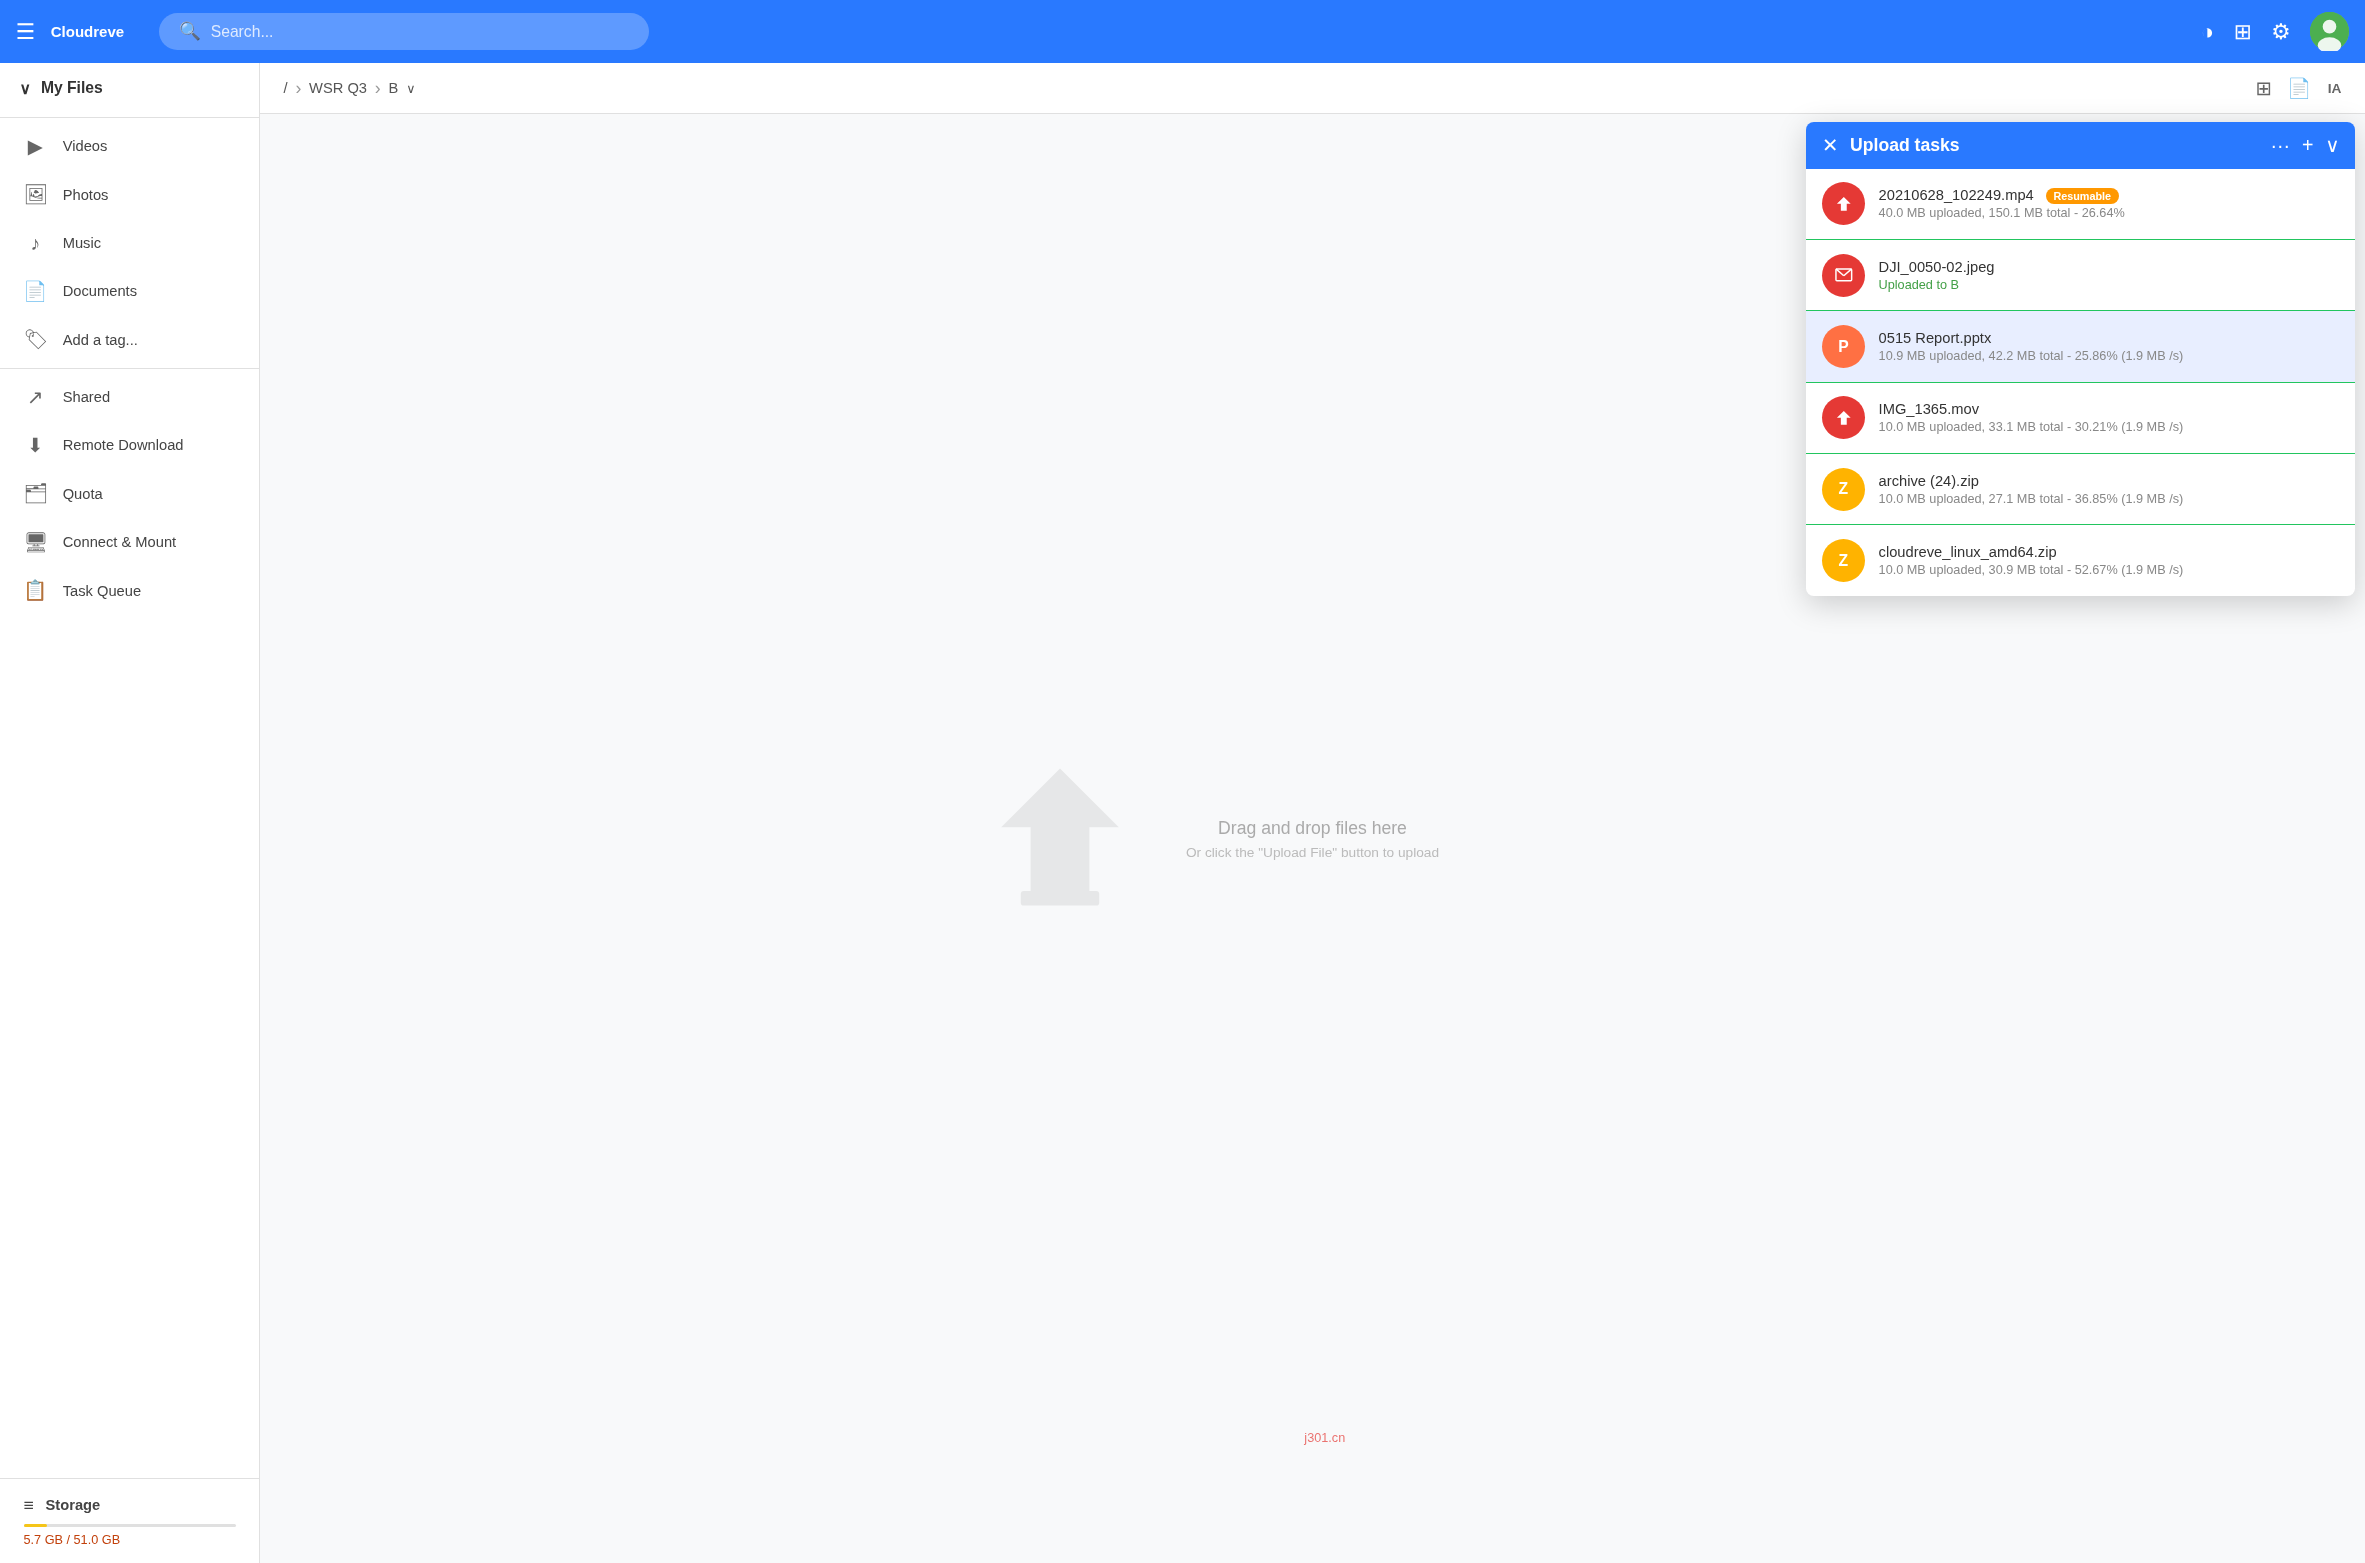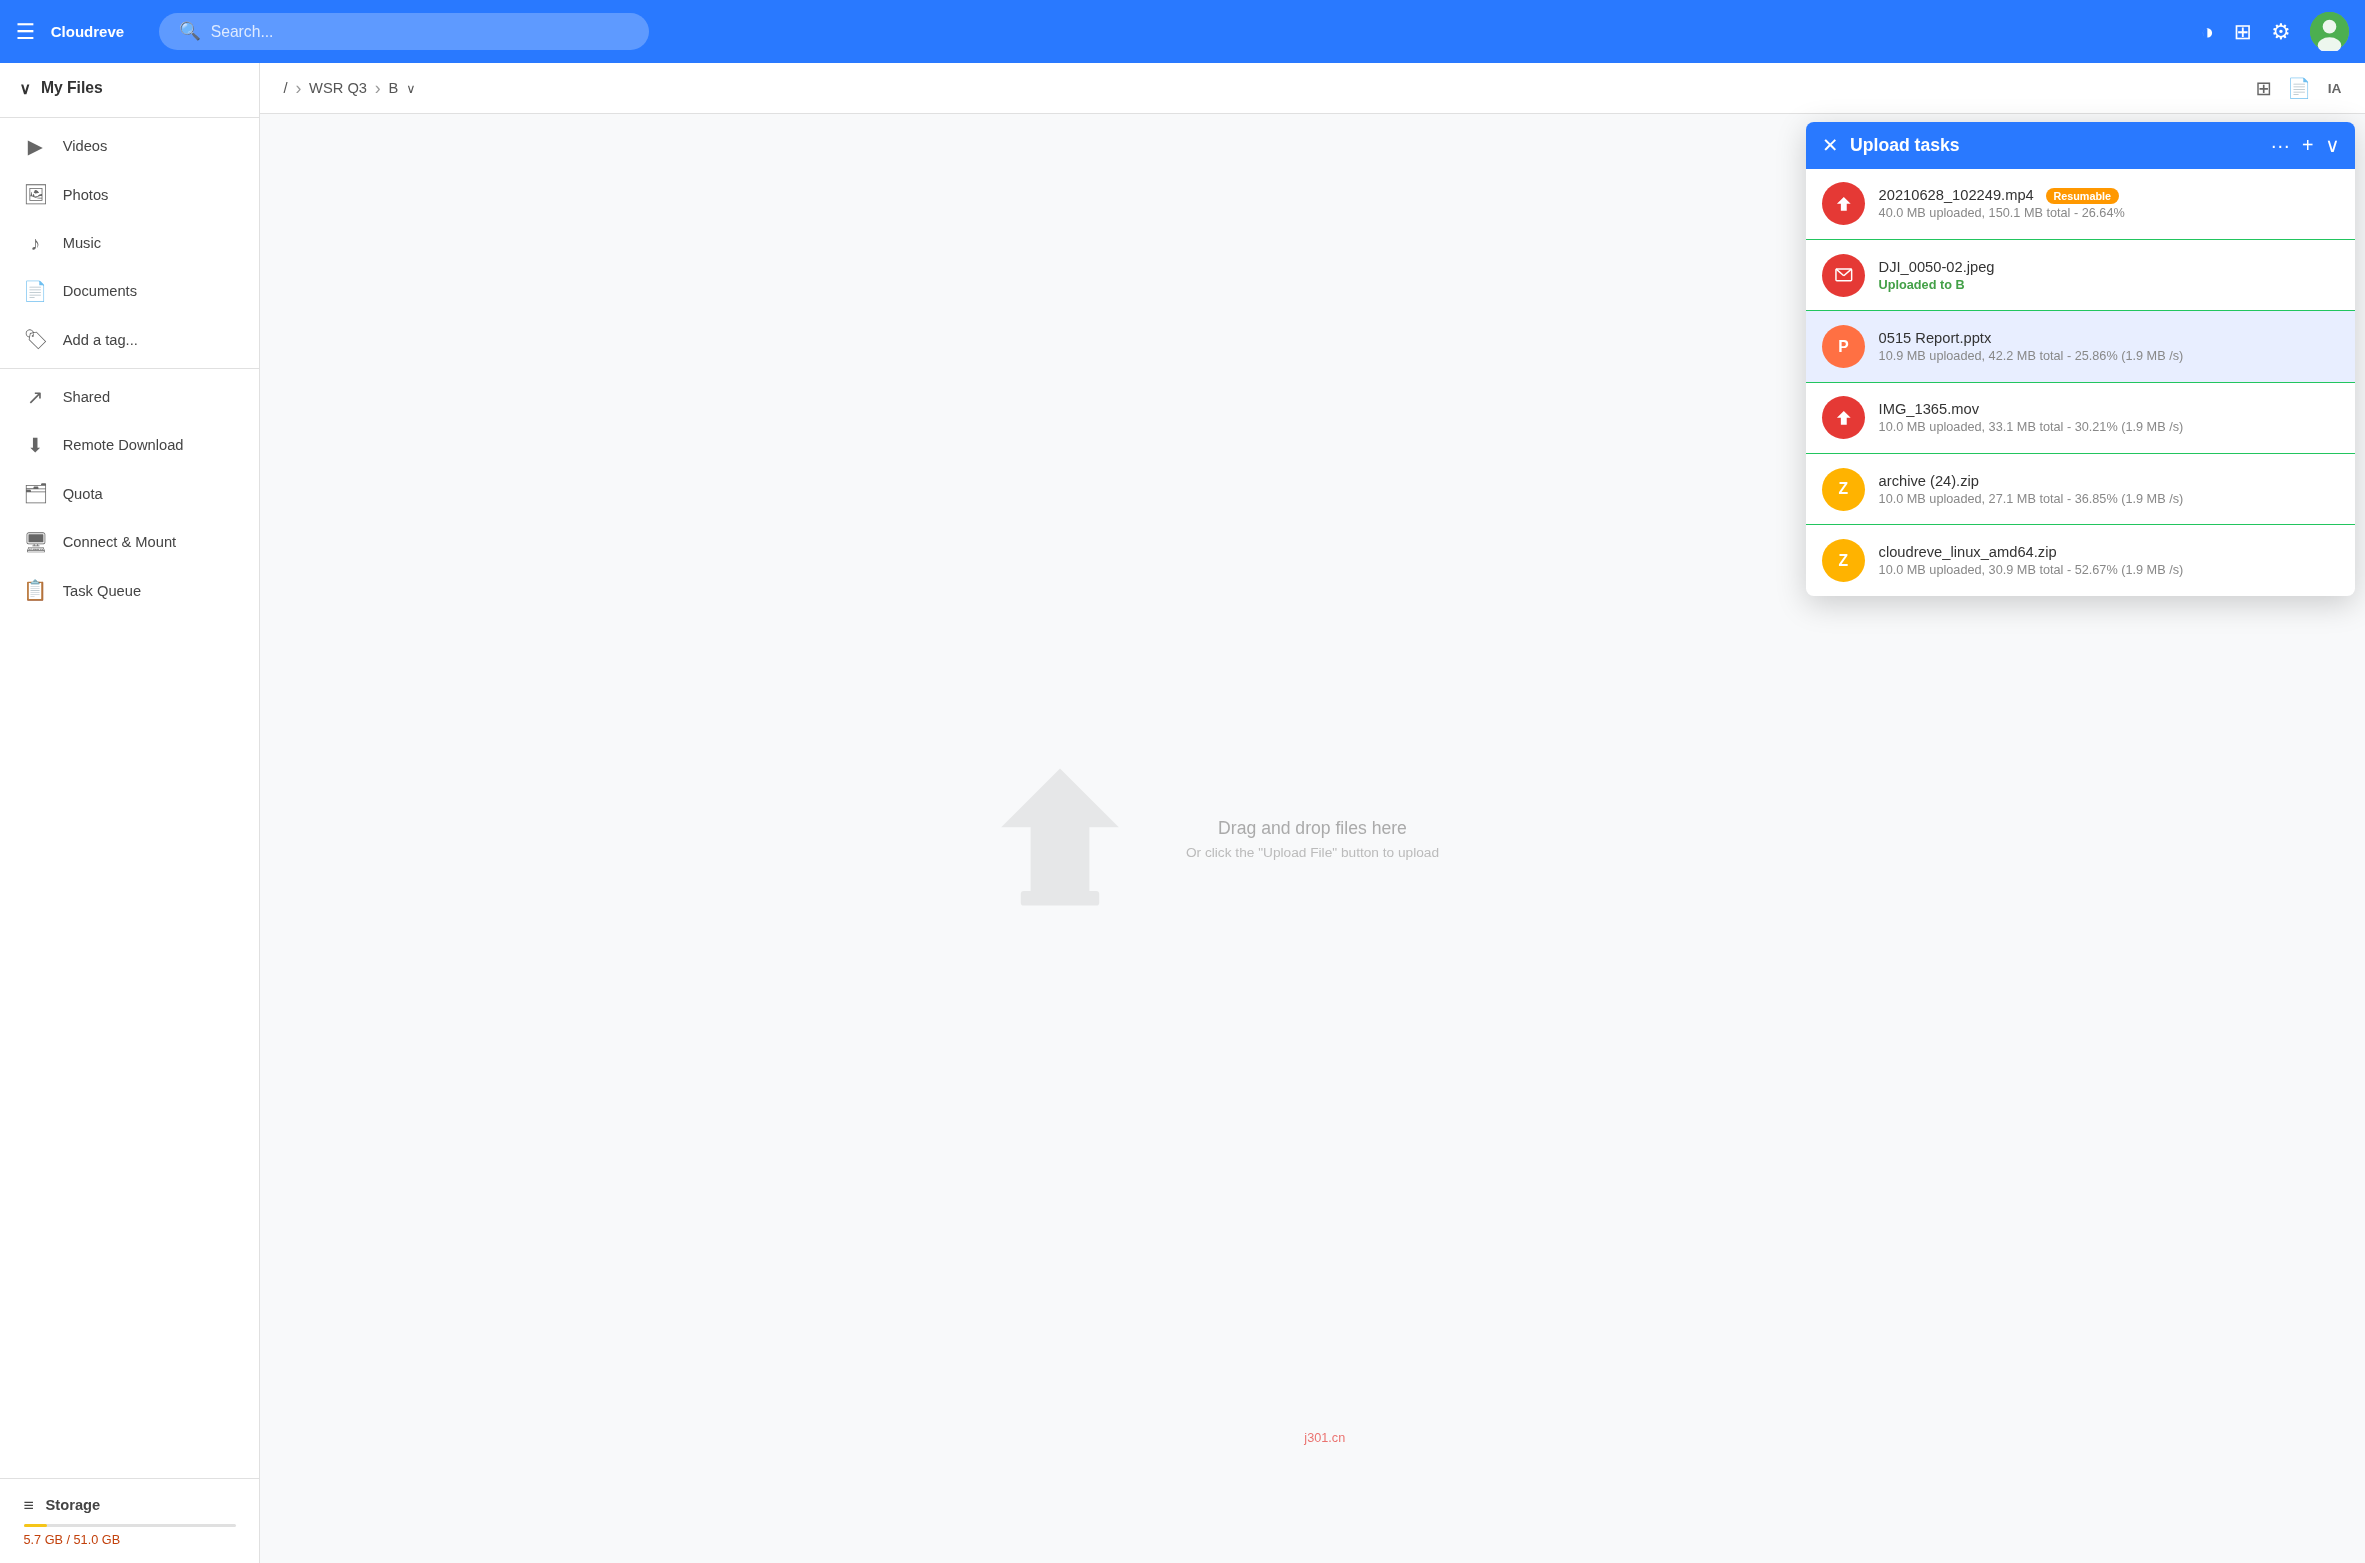--- a/index.html
+++ b/index.html
@@ -156,21 +156,21 @@
     }
     .upload-item:last-child { border-bottom: none; }
     .upload-item-icon {
       width: 43px; height: 43px; border-radius: 50%;
       display: flex; align-items: center; justify-content: center;
       font-size: 19.6px; color: white; flex-shrink: 0;
     }
     .upload-item-info { flex: 1; }
     .upload-item-name { font-size: 14.7px; font-weight: 500; color: #333; margin-bottom: 2.9px; }
     .upload-item-status { font-size: 12.7px; color: #888; }
-    .upload-item-status.success { color: #43a047; font-weight: 700; }
+    .upload-item-status.success { color: #43a047; font-weight: 400; }
     .badge-resumable {
       background: #ff9800;
       color: white;
       font-size: 10.8px;
       padding: 2px 7.8px;
       border-radius: 9.8px;
       margin-left: 7.8px;
       font-weight: 600;
     }
     .upload-item-highlight { background: #e8eeff; }

